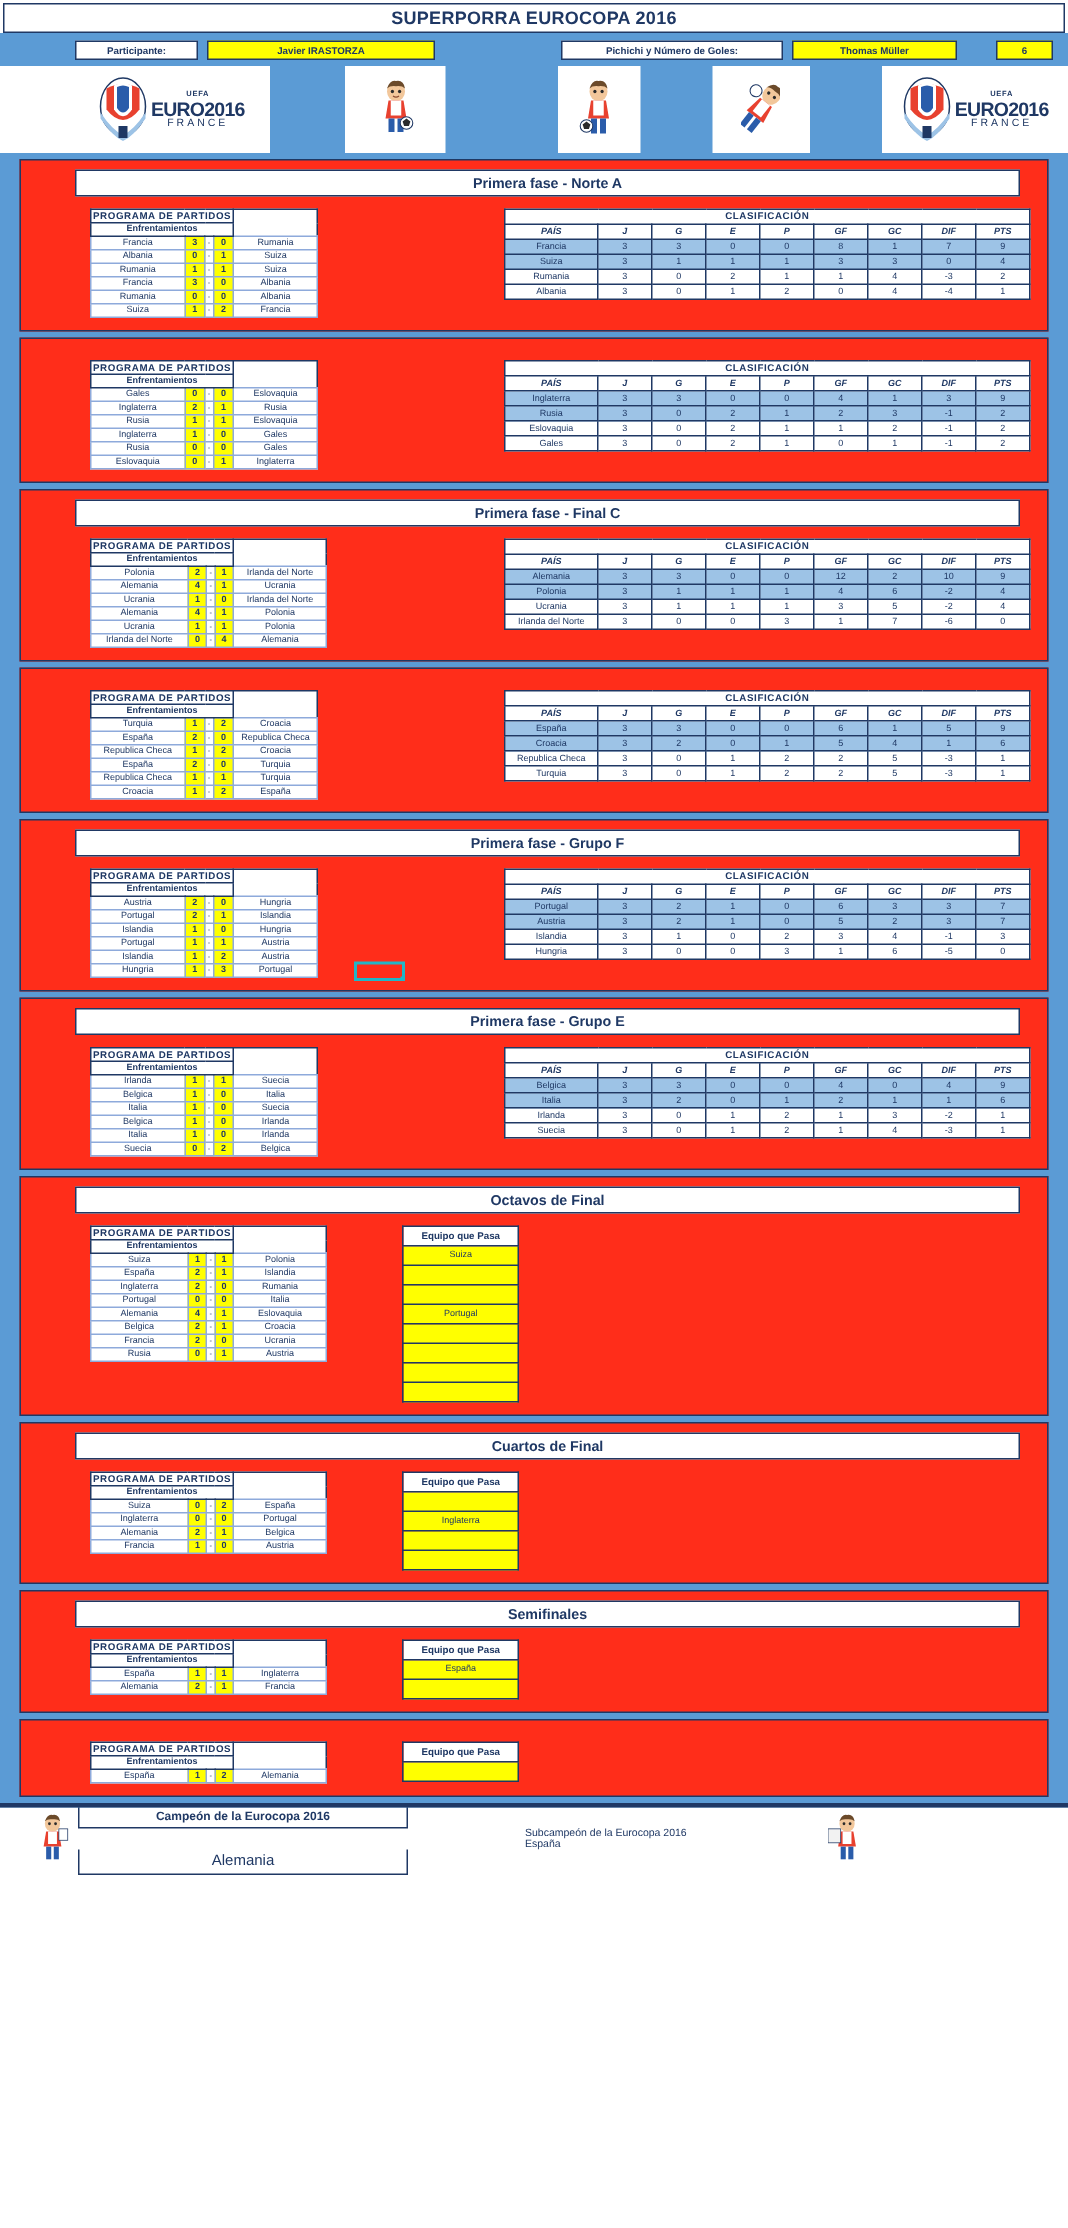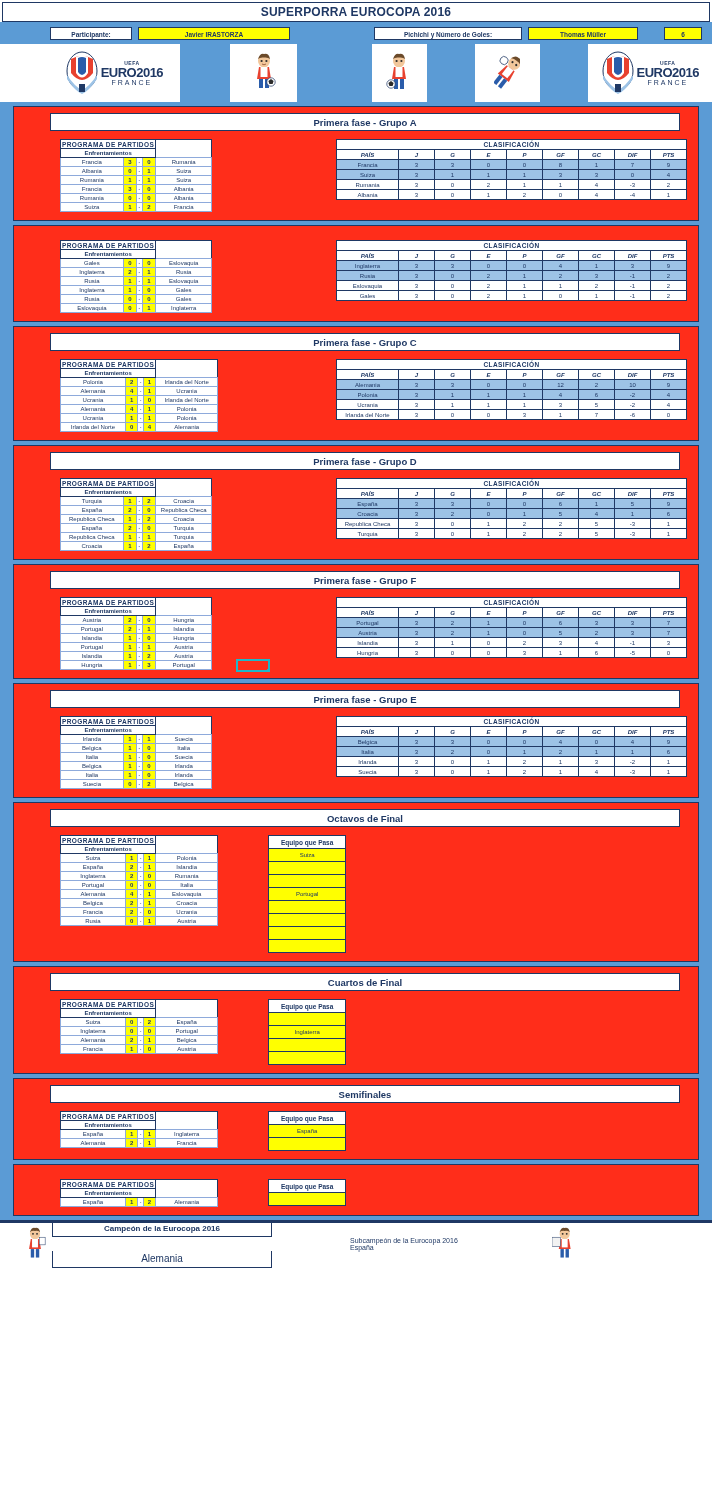--- a/index.html
+++ b/index.html
@@ -284,21 +284,21 @@
           <span class="uefa">UEFA</span>
           <span class="e2016">EURO2016</span>
           <span class="france">FRANCE</span>
         </div>
       </div>
     </div>
   </div>
 
   <div class="body-frame" id="bodyFrame">
       <div class="panel">
-        <div class="panel-title">Primera fase - Grupo A</div>
+        <div class="panel-title">Primera fase - Norte A</div>
         <div class="panel-body">
           <table class="prog">
             <tbody>
               <tr>
                 <td class="hdr" colspan="4">PROGRAMA DE PARTIDOS</td>
               </tr>
               <tr>
                 <td class="sub" colspan="4">Enfrentamientos</td>
               </tr>
               <tr>
@@ -525,21 +525,21 @@
                   <td class="num">1</td>
                   <td class="num">-1</td>
                   <td class="num">2</td>
                 </tr>
               </tbody>
             </table>
           </div>
         </div>
       </div>
       <div class="panel">
-        <div class="panel-title">Primera fase - Grupo C</div>
+        <div class="panel-title">Primera fase - Final C</div>
         <div class="panel-body">
           <table class="prog">
             <tbody>
               <tr>
                 <td class="hdr" colspan="4">PROGRAMA DE PARTIDOS</td>
               </tr>
               <tr>
                 <td class="sub" colspan="4">Enfrentamientos</td>
               </tr>
               <tr>
@@ -646,21 +646,20 @@
                   <td class="num">7</td>
                   <td class="num">-6</td>
                   <td class="num">0</td>
                 </tr>
               </tbody>
             </table>
           </div>
         </div>
       </div>
       <div class="panel">
-        <div class="panel-title">Primera fase - Grupo D</div>
         <div class="panel-body">
           <table class="prog">
             <tbody>
               <tr>
                 <td class="hdr" colspan="4">PROGRAMA DE PARTIDOS</td>
               </tr>
               <tr>
                 <td class="sub" colspan="4">Enfrentamientos</td>
               </tr>
               <tr>

